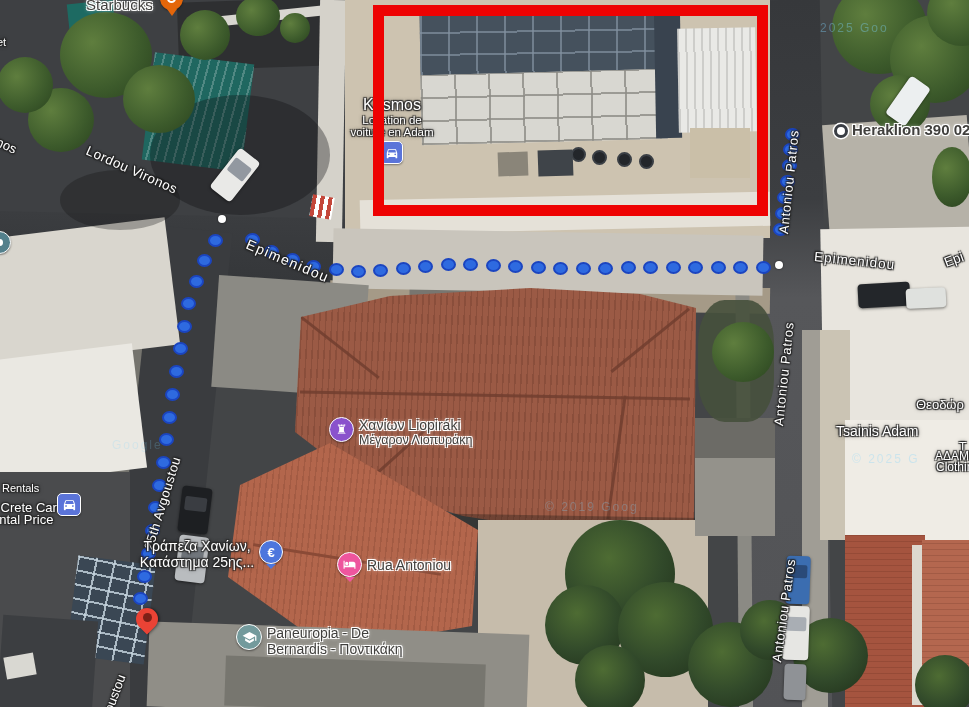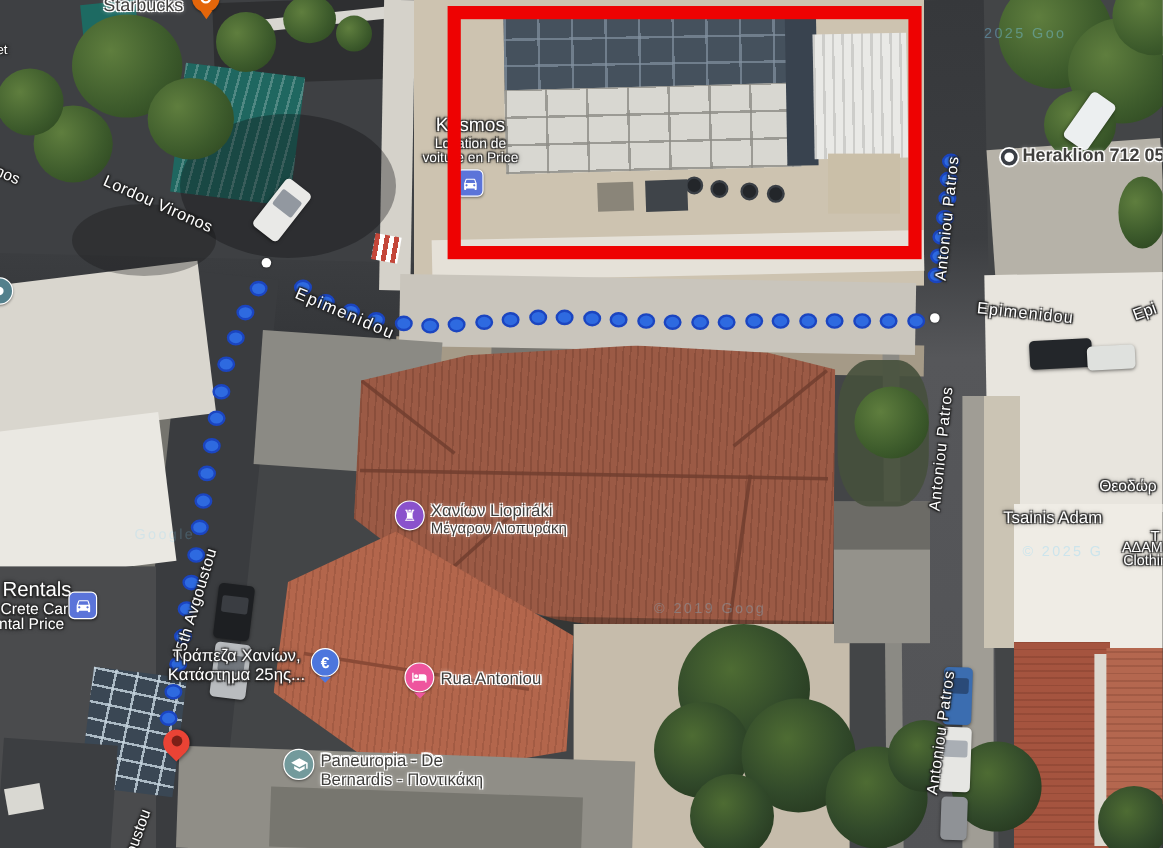--- a/index.html
+++ b/index.html
@@ -225,30 +225,30 @@
   <div class="lbl-poi-white" style="left:-3px;top:36px;font-size:11px;z-index:30;">et</div>
   <div class="lbl-street" style="left:-4px;top:138px;font-size:13px;transform:rotate(24deg);z-index:30;">nos</div>
   <div class="lbl-street" style="left:90px;top:143px;font-size:13.5px;letter-spacing:.5px;transform:rotate(24deg);transform-origin:0 0;z-index:30;">Lordou Vironos</div>
   <div class="poi-circle" style="left:-12px;top:231px;width:23px;height:23px;background:#53808c;z-index:30;">
       <span style="position:static;width:7px;height:7px;border-radius:50%;background:#fff;display:block;"></span>
     </div>
 
   <div style="left:340px;top:96px;width:104px;text-align:center;z-index:30;">
     <div class="lbl-poi-white" style="position:static;font-size:16px;">Kosmos</div>
     <div class="lbl-poi-white" style="position:static;font-size:11.5px;">Location de</div>
-    <div class="lbl-poi-white" style="position:static;font-size:11.5px;">voiture en Price</div>
+    <div class="lbl-poi-white" style="position:static;font-size:11.5px;">voiture en Adam</div>
   </div>
   <div class="poi-sq" style="left:380px;top:141px;width:23px;height:23px;background:#5b74d9;z-index:30;">
     <svg width="14" height="14" viewBox="0 0 24 24" fill="#fff" style="position:static;">
         <path d="M18.92 6.01C18.72 5.42 18.16 5 17.5 5h-11c-.66 0-1.21.42-1.42 1.01L3 12v8c0 .55.45 1 1 1h1c.55 0 1-.45 1-1v-1h12v1c0 .55.45 1 1 1h1c.55 0 1-.45 1-1v-8l-2.08-5.99zM6.5 16c-.83 0-1.5-.67-1.5-1.5S5.67 13 6.5 13s1.5.67 1.5 1.5S7.33 16 6.5 16zm11 0c-.83 0-1.5-.67-1.5-1.5s.67-1.5 1.5-1.5 1.5.67 1.5 1.5-.67 1.5-1.5 1.5zM5 11l1.5-4.5h11L19 11H5z"></path>
       </svg>
   </div>
 
   <div style="left:834px;top:124px;width:14px;height:14px;border-radius:50%;background:#fff;border:3px solid #3a3e45;box-shadow:0 0 0 1.5px #fff;z-index:30;"></div>
-  <div class="lbl-poi-dark" style="left:852px;top:121px;font-size:15px;font-weight:700;z-index:30;">Heraklion 712 05</div>
+  <div class="lbl-poi-dark" style="left:852px;top:121px;font-size:15px;font-weight:700;z-index:30;">Heraklion 390 02</div>
 
   <div class="lbl-street" style="left:815px;top:249px;font-size:13.5px;letter-spacing:1px;transform:rotate(6deg);transform-origin:0 0;z-index:30;">Epimenidou</div>
   <div class="lbl-street" style="left:944px;top:252px;font-size:13.5px;transform:rotate(-20deg);z-index:30;">Epi</div>
   <div class="lbl-street" style="left:250px;top:236px;font-size:14px;letter-spacing:1.5px;transform:rotate(23deg);transform-origin:0 0;z-index:30;">Epimenidou</div>
   <div class="lbl-street" style="left:776px;top:233px;font-size:13px;letter-spacing:.8px;transform:rotate(-84deg);transform-origin:0 0;z-index:30;">Antoniou Patros</div>
   <div class="lbl-street" style="left:771px;top:425px;font-size:13px;letter-spacing:.8px;transform:rotate(-84deg);transform-origin:0 0;z-index:30;">Antoniou Patros</div>
   <div class="lbl-street" style="left:769px;top:661px;font-size:13px;letter-spacing:.8px;transform:rotate(-82deg);transform-origin:0 0;z-index:30;">Antoniou Patros</div>
   <div class="lbl-street" style="left:141px;top:547px;font-size:13px;letter-spacing:.5px;transform:rotate(-73deg);transform-origin:0 0;z-index:30;">25th Avgoustou</div>
   <div class="lbl-street" style="left:101px;top:709px;font-size:13px;transform:rotate(-70deg);transform-origin:0 0;z-index:30;">oustou</div>
 
@@ -280,21 +280,21 @@
 
   <div style="left:130px;top:538px;width:134px;text-align:center;z-index:30;">
     <div class="lbl-poi-white" style="position:static;font-size:14px;line-height:16px;">Τράπεζα Χανίων,</div>
     <div class="lbl-poi-white" style="position:static;font-size:14px;line-height:16px;">Κατάστημα 25ης...</div>
   </div>
   <div style="left:259px;top:540px;z-index:30;">
     <div class="poi-circle" style="position:static;width:24px;height:24px;background:#4d76dd;display:flex;font-size:13px;font-weight:700;">€</div>
     <div class="tail" style="left:7px;top:24px;border-top:5px solid #4d76dd;"></div>
   </div>
 
-  <div class="lbl-poi-white" style="left:2px;top:482px;font-size:17px;z-index:30;">Rentals</div>
+  <div class="lbl-poi-white" style="left:2px;top:482px;font-size:11px;z-index:30;">Rentals</div>
   <div class="lbl-poi-white" style="left:-6px;top:500px;font-size:13px;z-index:30;">l Crete Car</div>
   <div class="lbl-poi-white" style="left:-8px;top:512px;font-size:13px;z-index:30;">ental Price</div>
   <div class="poi-sq" style="left:57px;top:493px;width:24px;height:23px;background:#5b74d9;z-index:30;">
     <svg width="15" height="15" viewBox="0 0 24 24" fill="#fff" style="position:static;">
         <path d="M18.92 6.01C18.72 5.42 18.16 5 17.5 5h-11c-.66 0-1.21.42-1.42 1.01L3 12v8c0 .55.45 1 1 1h1c.55 0 1-.45 1-1v-1h12v1c0 .55.45 1 1 1h1c.55 0 1-.45 1-1v-8l-2.08-5.99zM6.5 16c-.83 0-1.5-.67-1.5-1.5S5.67 13 6.5 13s1.5.67 1.5 1.5S7.33 16 6.5 16zm11 0c-.83 0-1.5-.67-1.5-1.5s.67-1.5 1.5-1.5 1.5.67 1.5 1.5-.67 1.5-1.5 1.5zM5 11l1.5-4.5h11L19 11H5z"></path>
       </svg>
   </div>
 
   <div class="lbl-poi-white" style="left:916px;top:397px;font-size:13px;z-index:30;">Θεοδώρ</div>
   <div class="lbl-poi-white" style="left:836px;top:423px;font-size:14px;z-index:30;">Tsainis Adam</div>

